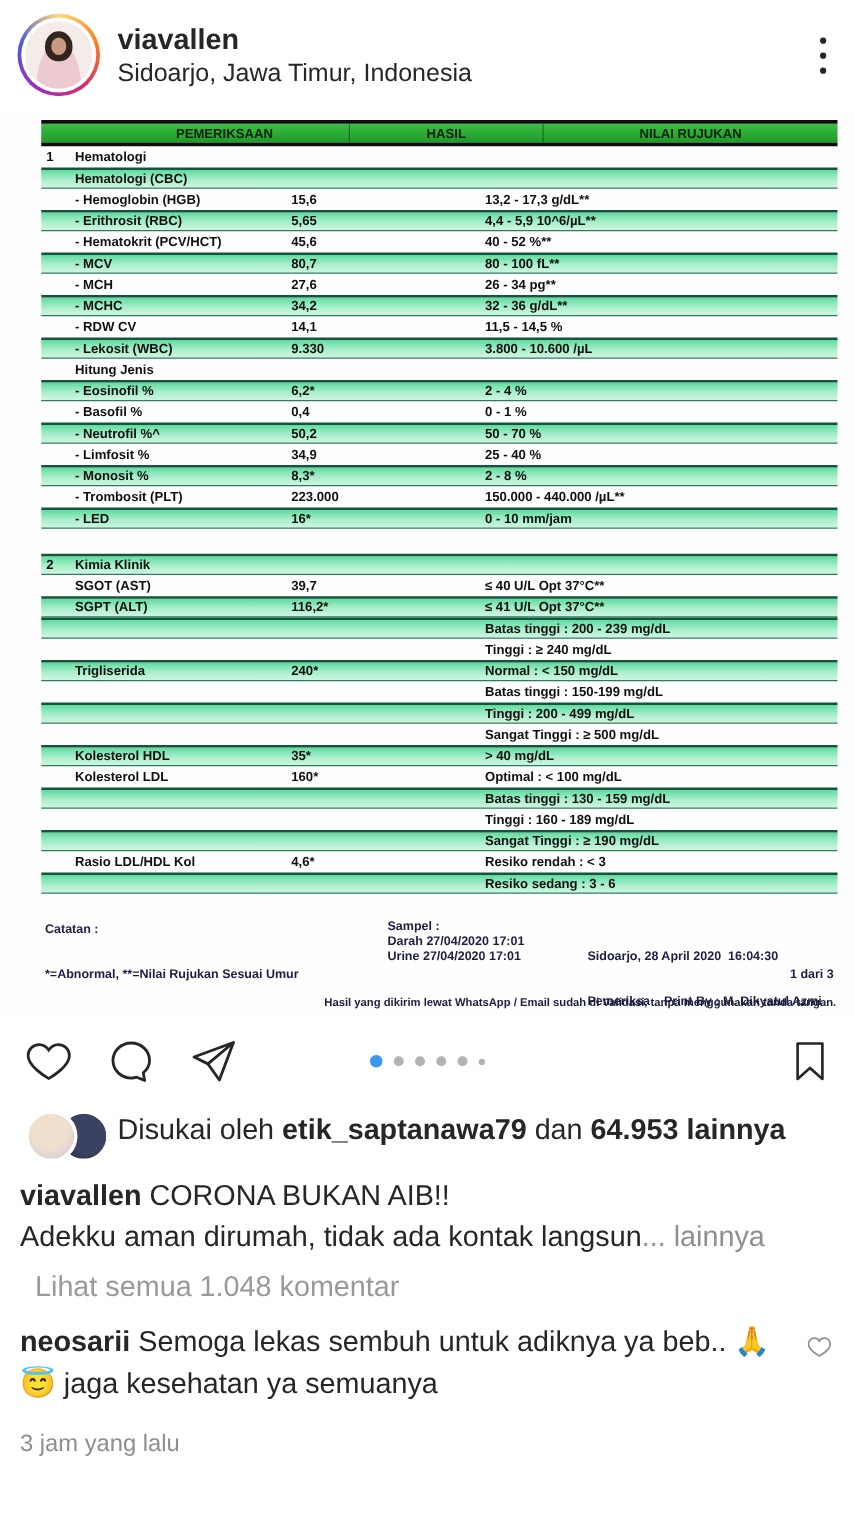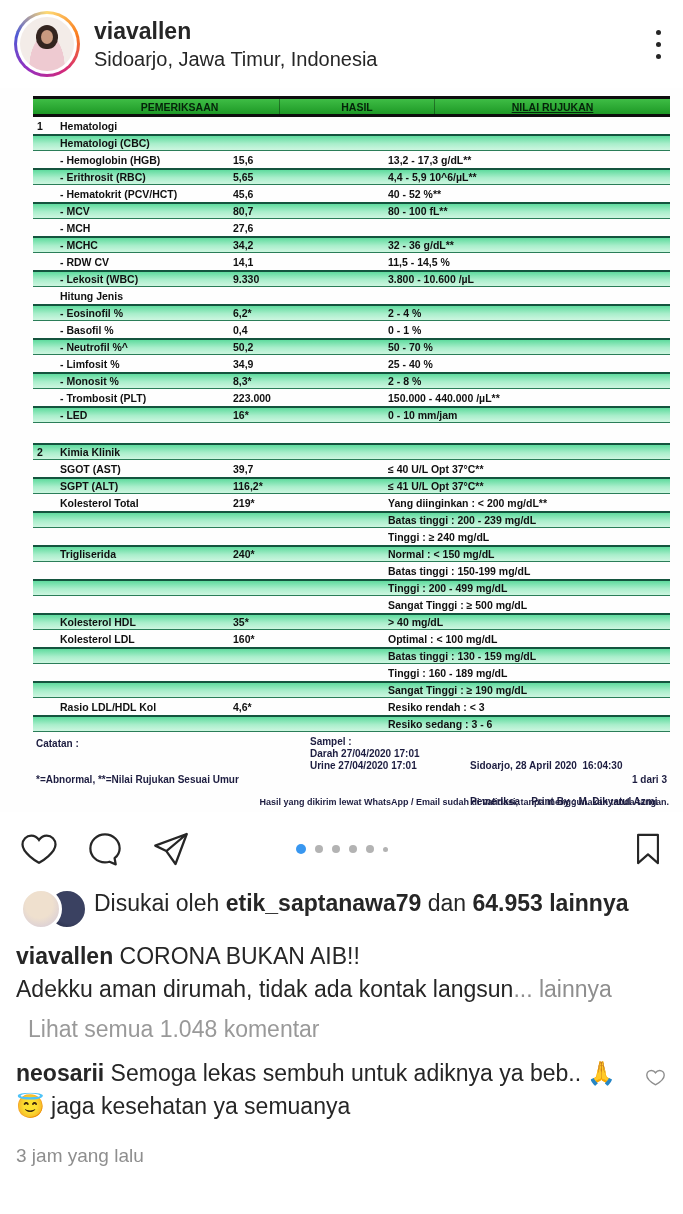--- a/index.html
+++ b/index.html
@@ -37,21 +37,21 @@
   .lab { position:absolute; left:33px; top:8px; width:637px; }
   .lab-head {
     display:flex; height:21px; border-top:3px solid #0e0e0e; border-bottom:3px solid #0e0e0e;
     background:linear-gradient(180deg,#3ebd45,#1e9926);
     padding-left:47px;
   }
   .lab-head .hc { display:flex; align-items:center; justify-content:center;
     font-size:10.5px; font-weight:700; color:#05230a; }
   .hc1 { width:200px; border-right:1px solid rgba(0,0,0,.35); }
   .hc2 { width:155px; border-right:1px solid rgba(0,0,0,.35); }
-  .hc3 { flex:1;text-decoration:underline; }
+  .hc3 { flex:1; }
   .lab-row { display:flex; height:17px; font-size:10.5px; font-weight:700; color:#101010; }
   .lab-row.green {
     background:linear-gradient(180deg,#5fdb9e 0%,#a9eecb 55%,#cdf6e0 100%);
     border-top:2px solid #14543e; border-bottom:1px solid #2a7d58;
   }
   .cell { display:flex; align-items:center; overflow:hidden; white-space:nowrap; }
   .c-num  { width:27px; padding-left:4px; }
   .c-name { width:173px; }
   .c-hasil{ width:155px; }
   .c-ruj  { flex:1; }
@@ -158,20 +158,21 @@
         <div class="lab-row green">
           <div class="cell c-num"></div>
           <div class="cell c-name">- MCV</div>
           <div class="cell c-hasil">80,7</div>
           <div class="cell c-ruj">80 - 100  fL**</div>
         </div>
         <div class="lab-row">
           <div class="cell c-num"></div>
           <div class="cell c-name">- MCH</div>
           <div class="cell c-hasil">27,6</div>
+          <div class="cell c-ruj">26 - 34  pg**</div>
         </div>
         <div class="lab-row green">
           <div class="cell c-num"></div>
           <div class="cell c-name">- MCHC</div>
           <div class="cell c-hasil">34,2</div>
           <div class="cell c-ruj">32 - 36 g/dL**</div>
         </div>
         <div class="lab-row">
           <div class="cell c-num"></div>
           <div class="cell c-name">- RDW CV</div>
@@ -243,26 +244,20 @@
           <div class="cell c-num"></div>
           <div class="cell c-name">SGOT (AST)</div>
           <div class="cell c-hasil">39,7</div>
           <div class="cell c-ruj">≤ 40 U/L Opt 37°C**</div>
         </div>
         <div class="lab-row green">
           <div class="cell c-num"></div>
           <div class="cell c-name">SGPT (ALT)</div>
           <div class="cell c-hasil">116,2*</div>
           <div class="cell c-ruj">≤ 41 U/L Opt 37°C**</div>
-        </div>
-        <div class="lab-row">
-          <div class="cell c-num"></div>
-          <div class="cell c-name">Kolesterol Total</div>
-          <div class="cell c-hasil">219*</div>
-          <div class="cell c-ruj">Yang diinginkan : &lt; 200 mg/dL**</div>
         </div>
         <div class="lab-row green">
           <div class="cell c-num"></div>
           <div class="cell c-name"></div>
           <div class="cell c-hasil"></div>
           <div class="cell c-ruj">Batas tinggi : 200 - 239 mg/dL</div>
         </div>
         <div class="lab-row">
           <div class="cell c-num"></div>
           <div class="cell c-name"></div>

